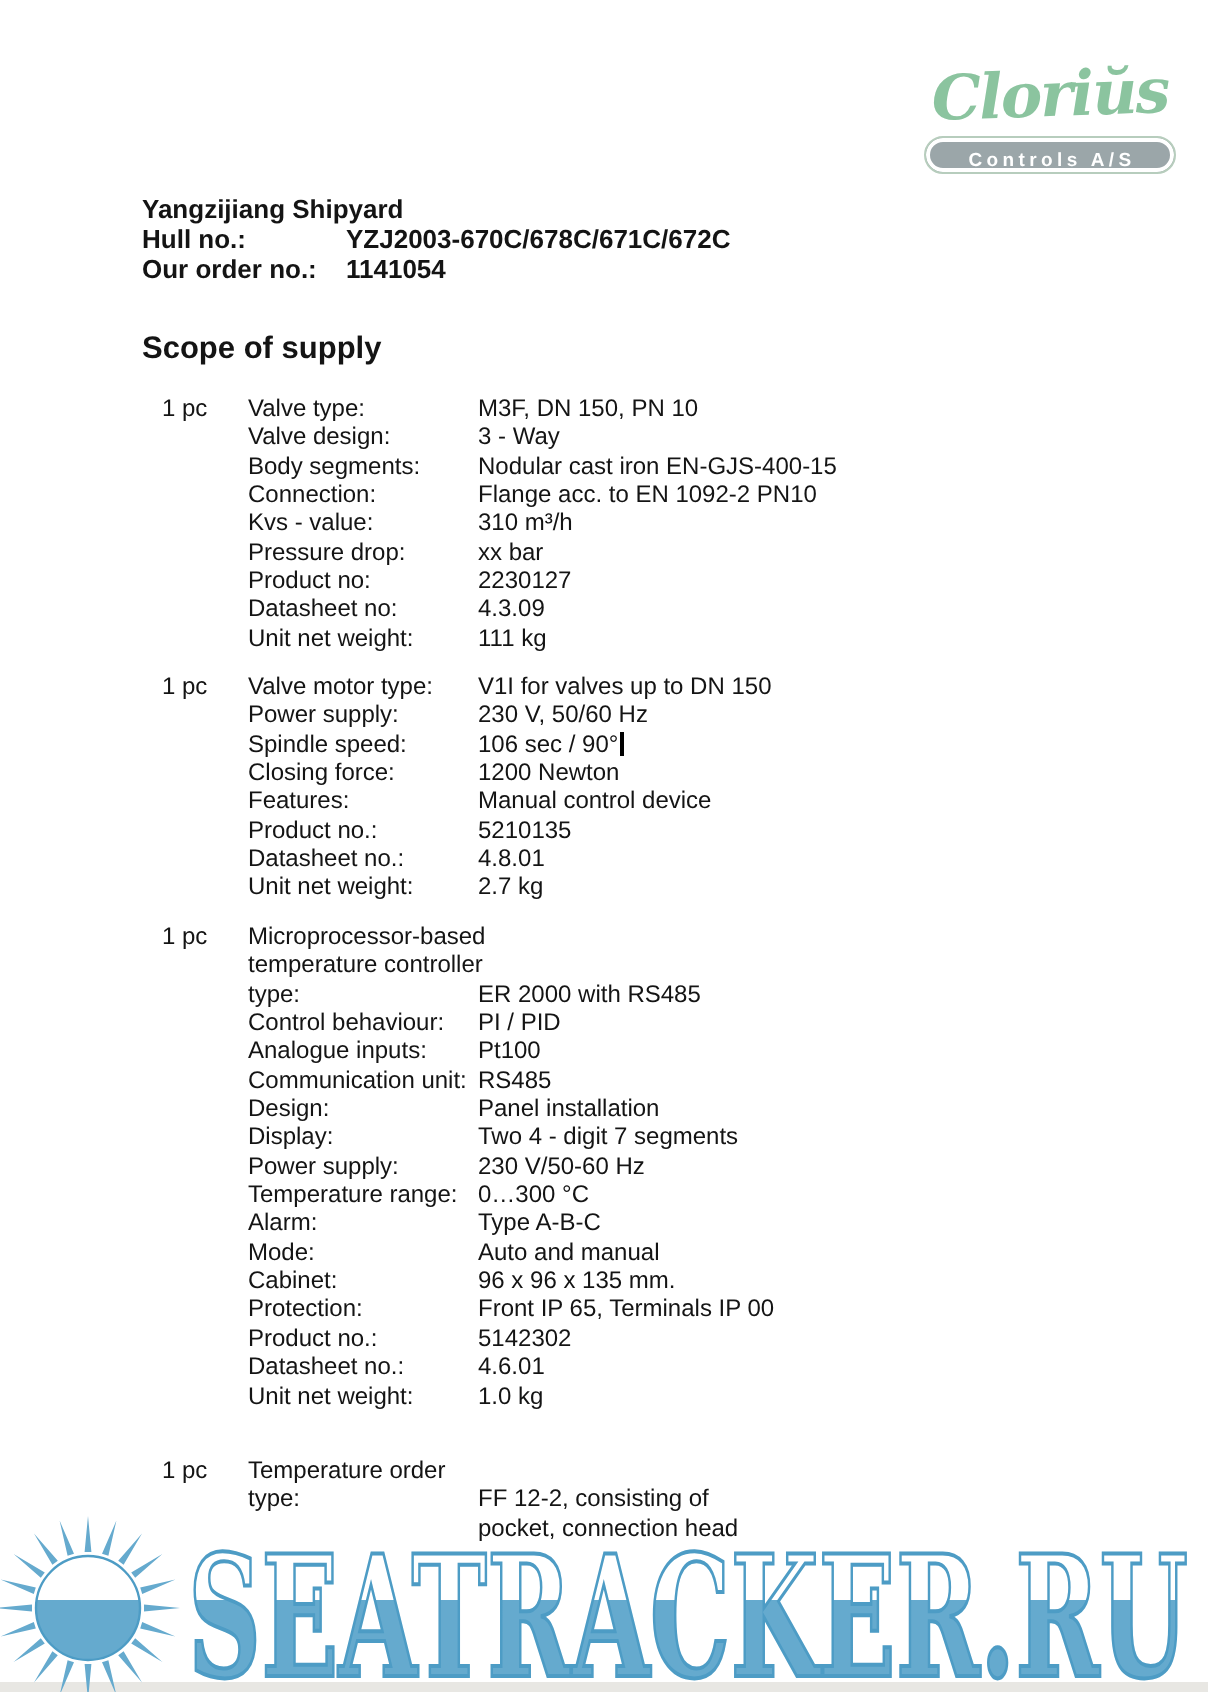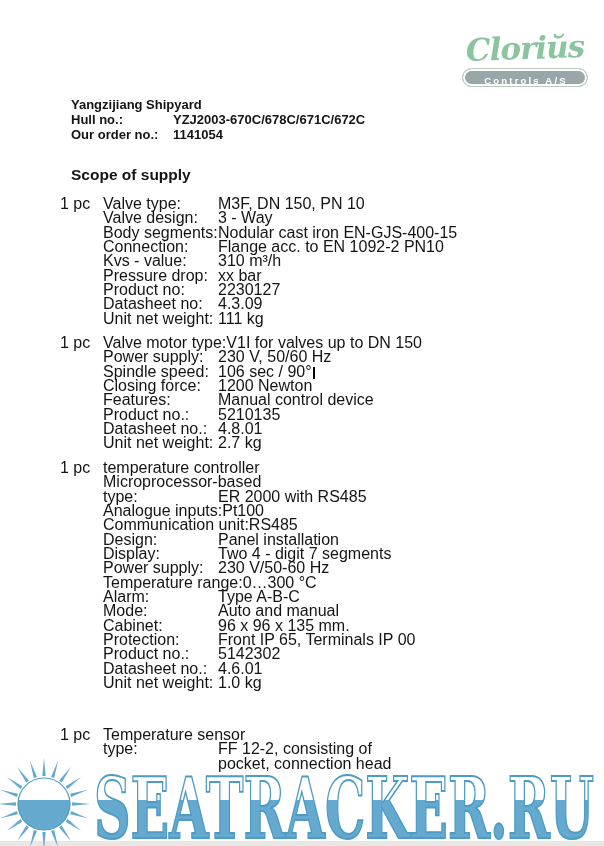--- a/index.html
+++ b/index.html
@@ -23,21 +23,21 @@
     color:#ffffff;font-size:9.5px;font-weight:bold;letter-spacing:2.2px;
     padding-left:2px;white-space:nowrap;
   }
   
   .header{position:absolute;left:71px;top:97px;font-weight:bold;font-size:13px;}
   .h-line{line-height:15.2px;white-space:nowrap;}
   .h-label{display:inline-block;width:102px;}
   
   .title{position:absolute;left:71px;top:166px;font-weight:bold;font-size:15.5px;}
   
-  .item{position:absolute;left:60px;display:flex;font-size:16px;}
+  .item{position:absolute;left:81px;display:flex;font-size:12px;}
   .qty{flex:0 0 43px;line-height:14.35px;}
   .rows{flex:1;}
   .row{display:flex;line-height:14.35px;white-space:nowrap;}
   .attr{flex:0 0 115px;white-space:nowrap;}
   .val{white-space:nowrap;}
   .caret{
     display:inline-block;width:2px;height:12px;background:#000;
     vertical-align:-2px;margin-left:1px;
   }
   
@@ -145,32 +145,36 @@
           <span class="attr">Unit net weight:</span>
           <span class="val">2.7 kg</span>
         </div>
     </div>
   </div>
 
   <div class="item" style="top:461px">
     <div class="qty">1 pc</div>
     <div class="rows">
       <div class="row">
+          <span class="attr">Microprocessor-based</span>
+          <span class="val"></span>
+        </div>
+      <div class="row">
           <span class="attr">temperature controller</span>
           <span class="val"></span>
         </div>
       <div class="row">
-          <span class="attr">Microprocessor-based</span>
-          <span class="val"></span>
-        </div>
-      <div class="row">
           <span class="attr">type:</span>
           <span class="val">ER 2000 with RS485</span>
         </div>
       <div class="row">
+          <span class="attr">Control behaviour:</span>
+          <span class="val">PI / PID</span>
+        </div>
+      <div class="row">
           <span class="attr">Analogue inputs:</span>
           <span class="val">Pt100</span>
         </div>
       <div class="row">
           <span class="attr">Communication unit:</span>
           <span class="val">RS485</span>
         </div>
       <div class="row">
           <span class="attr">Design:</span>
           <span class="val">Panel installation</span>
@@ -215,21 +219,21 @@
           <span class="attr">Unit net weight:</span>
           <span class="val">1.0 kg</span>
         </div>
     </div>
   </div>
 
   <div class="item" style="top:728px">
     <div class="qty">1 pc</div>
     <div class="rows">
       <div class="row">
-          <span class="attr">Temperature sensor</span>
+          <span class="attr">Temperature order</span>
           <span class="val"></span>
         </div>
       <div class="row">
           <span class="attr">type:</span>
           <span class="val">FF 12-2, consisting of</span>
         </div>
       <div class="row">
           <span class="attr"></span>
           <span class="val">pocket, connection head</span>
         </div>

